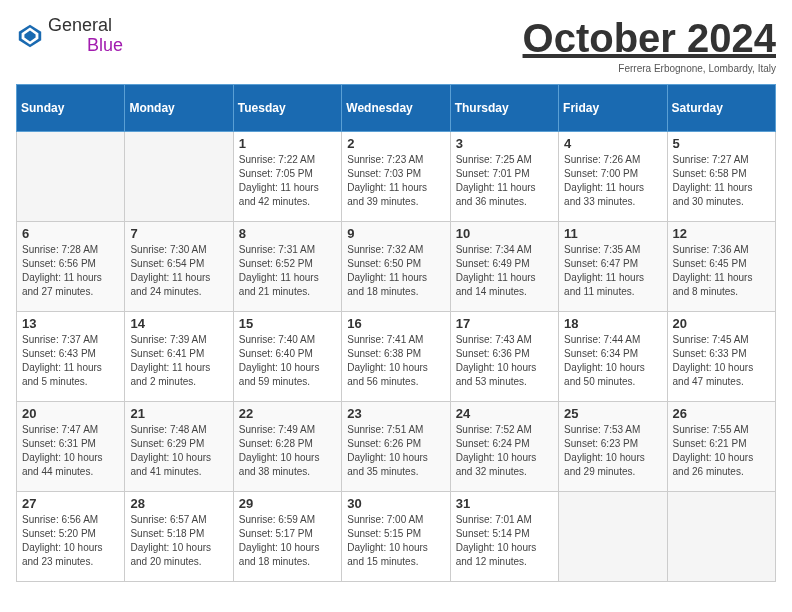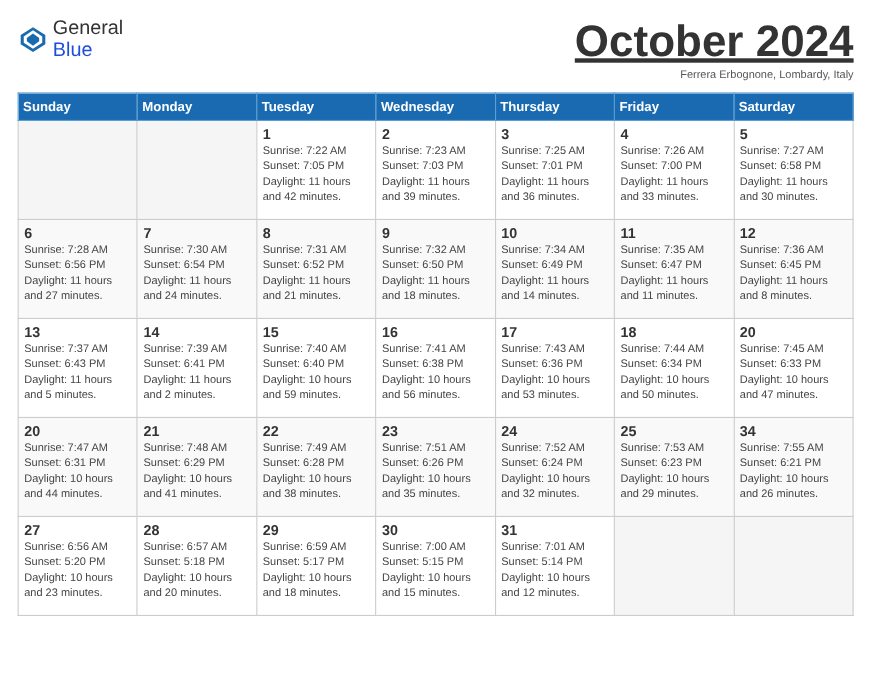--- a/index.html
+++ b/index.html
@@ -20,21 +20,21 @@
       display: flex;
       align-items: center;
       gap: 4px;
     }
     .logo-text {
       font-size: 18px;
       font-weight: normal;
       line-height: 1.1;
     }
     .logo-general { color: #333; }
-    .logo-blue { color: #1d4ed8; }
+    .logo-blue { color: #a21caf; margin-left: 39px; }
     .logo-icon {
       width: 28px;
       height: 28px;
     }
     .title-block {
       text-align: right;
     }
     .month-title {
       font-size: 40px;
       font-weight: bold;
@@ -49,21 +49,21 @@
     .calendar {
       width: 100%;
       border-collapse: collapse;
       table-layout: fixed;
     }
     .calendar th {
       background: #1a6ab1;
       color: #fff;
       font-size: 12px;
       font-weight: bold;
-      padding: 5px 4px;
+      padding: 16px 4px;
       text-align: left;
       border: 1px solid #5a9fd4;
     }
     .calendar td {
       border: 1px solid #ccc;
       vertical-align: top;
       padding: 4px 5px;
       font-size: 10px;
       color: #333;
       height: 90px;
@@ -225,21 +225,21 @@
         </td>
         <td>
           <span class="day-number">24</span>
           <div class="day-detail">Sunrise: 7:52 AM<br>Sunset: 6:24 PM<br>Daylight: 10 hours and 32 minutes.</div>
         </td>
         <td>
           <span class="day-number">25</span>
           <div class="day-detail">Sunrise: 7:53 AM<br>Sunset: 6:23 PM<br>Daylight: 10 hours and 29 minutes.</div>
         </td>
         <td>
-          <span class="day-number">34</span>
+          <span class="day-number">26</span>
           <div class="day-detail">Sunrise: 7:55 AM<br>Sunset: 6:21 PM<br>Daylight: 10 hours and 26 minutes.</div>
         </td>
       </tr>
       <tr>
         <td>
           <span class="day-number">27</span>
           <div class="day-detail">Sunrise: 6:56 AM<br>Sunset: 5:20 PM<br>Daylight: 10 hours and 23 minutes.</div>
         </td>
         <td>
           <span class="day-number">28</span>

